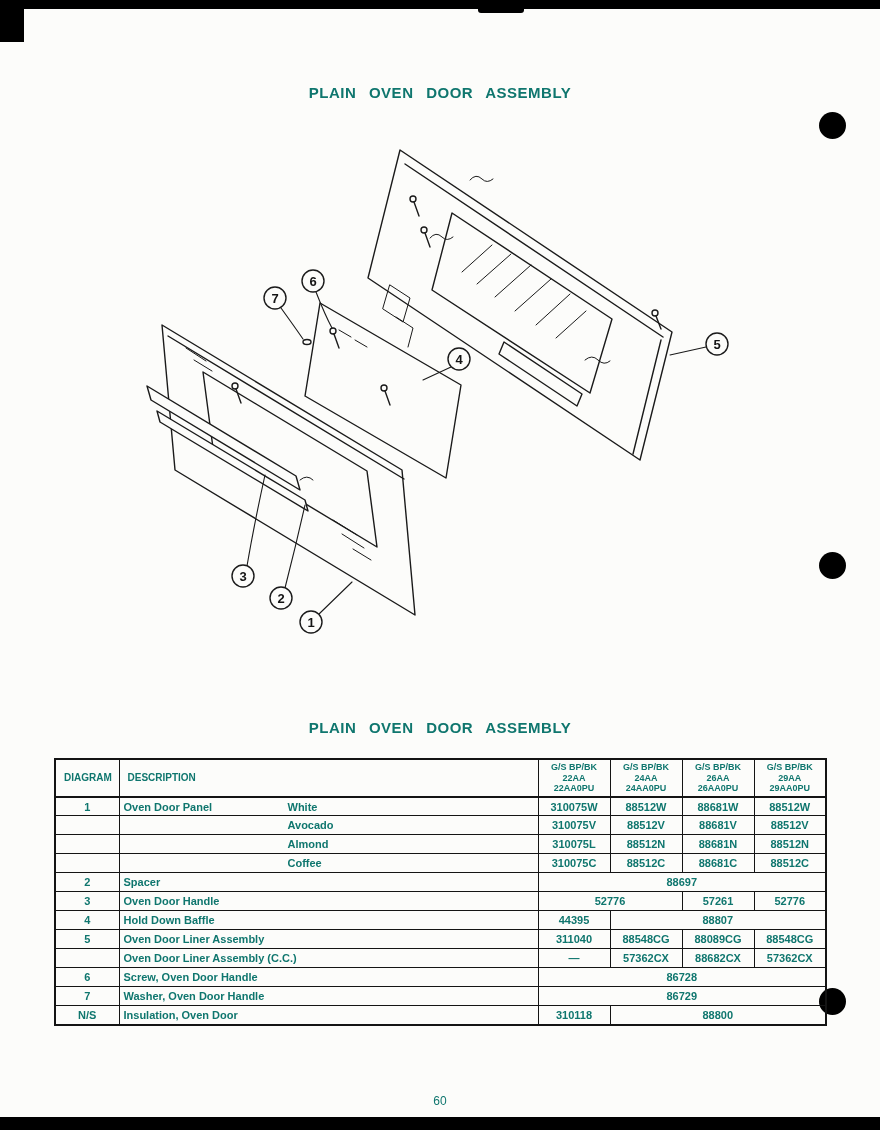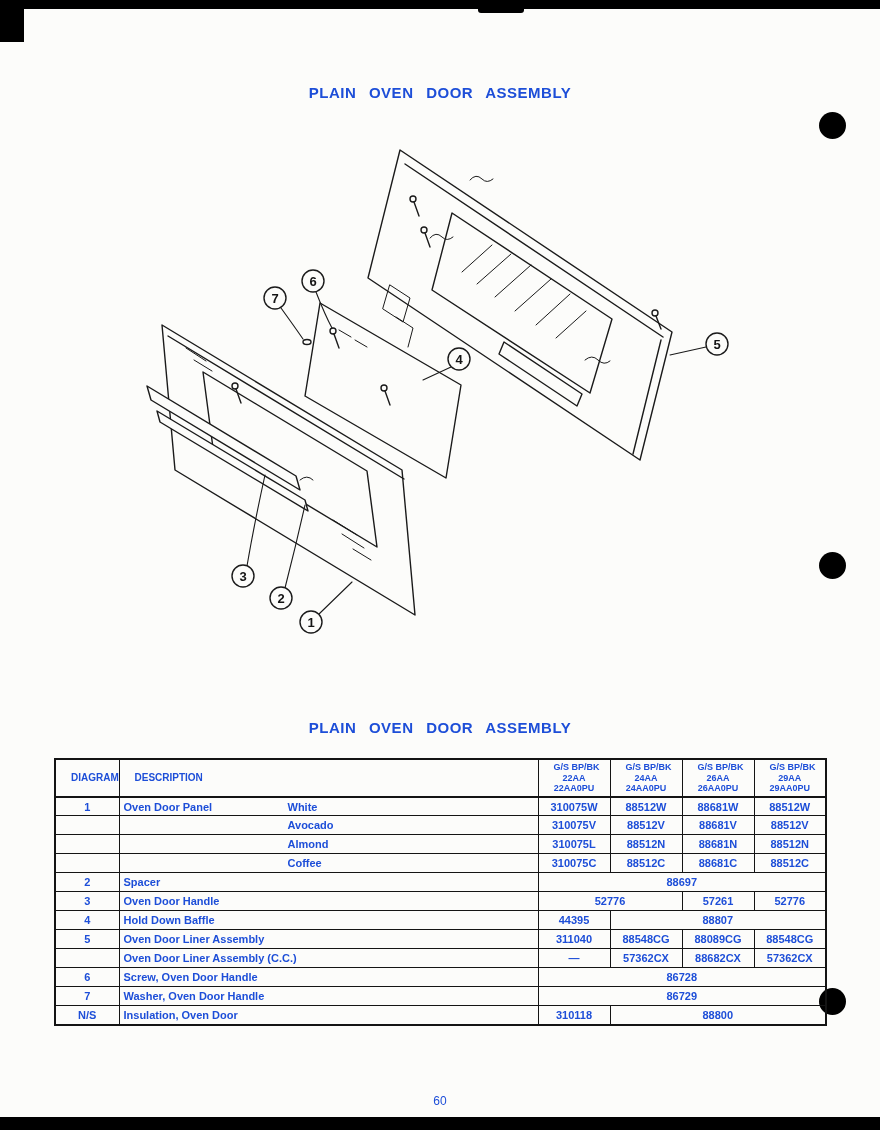--- a/index.html
+++ b/index.html
@@ -1,40 +1,40 @@
 <!DOCTYPE html>
 <html><head>
 <meta charset="utf-8">
 <style>
   * { margin:0; padding:0; box-sizing:border-box; }
   html,body { background:#e8e8e8; }
   .page {
     position:relative; width:880px; height:1130px; margin:0 auto;
     background:#fcfcfa; overflow:hidden;
-    font-family:"Liberation Sans", sans-serif; color:#1d4ed8;
+    font-family:"Liberation Sans", sans-serif; color:#0f766e;
   }
   .scan-bar { position:absolute; left:0; width:100%; background:#000; }
   .scan-bar.top { top:0; height:9px; }
   .scan-bar.bottom { bottom:0; height:13px; }
   .scan-corner { position:absolute; top:0; left:0; width:24px; height:42px; background:#000; }
   .scan-blob { position:absolute; top:6px; left:478px; width:46px; height:7px; background:#000; border-radius:3px; }
   .punch-dot { position:absolute; left:819px; width:27px; height:27px; border-radius:50%; background:#000; }
 
   .title { position:absolute; left:0; width:100%; text-align:center;
            font-weight:bold; font-size:15px; letter-spacing:.5px; word-spacing:8px; }
   .title-top { top:84px; }
   .title-table { top:719px; }
 
   .diagram-svg { position:absolute; top:120px; left:0; }
 
   .parts-table { position:absolute; top:758px; left:54px; width:771px;
                  border-collapse:collapse; border:2px solid #141414;
                  font-size:11px; font-weight:bold; table-layout:fixed; }
   .parts-table th, .parts-table td { border:1px solid #141414; }
-  .parts-table thead th { border-bottom:2px solid #141414; padding:2px 15px; }
+  .parts-table thead th { border-bottom:2px solid #141414; padding:2px 8px; }
   .h-diag { font-size:10px; text-align:center; }
   .h-desc { font-size:10px; text-align:left; padding-left:7px; }
   .h-model { font-size:9px; line-height:1.18; text-align:center; white-space:nowrap; }
   .parts-table td { height:19px; padding:0 4px; }
   .c-diag { text-align:center; }
   .c-desc { position:relative; padding-left:8px; }
   .d-sub  { position:absolute; left:120px; top:50%; transform:translateY(-50%);padding-left:48px; }
   .c-part { text-align:center;margin-left:12px; }
 
   .page-number { position:absolute; top:1094px; left:0; width:100%;

